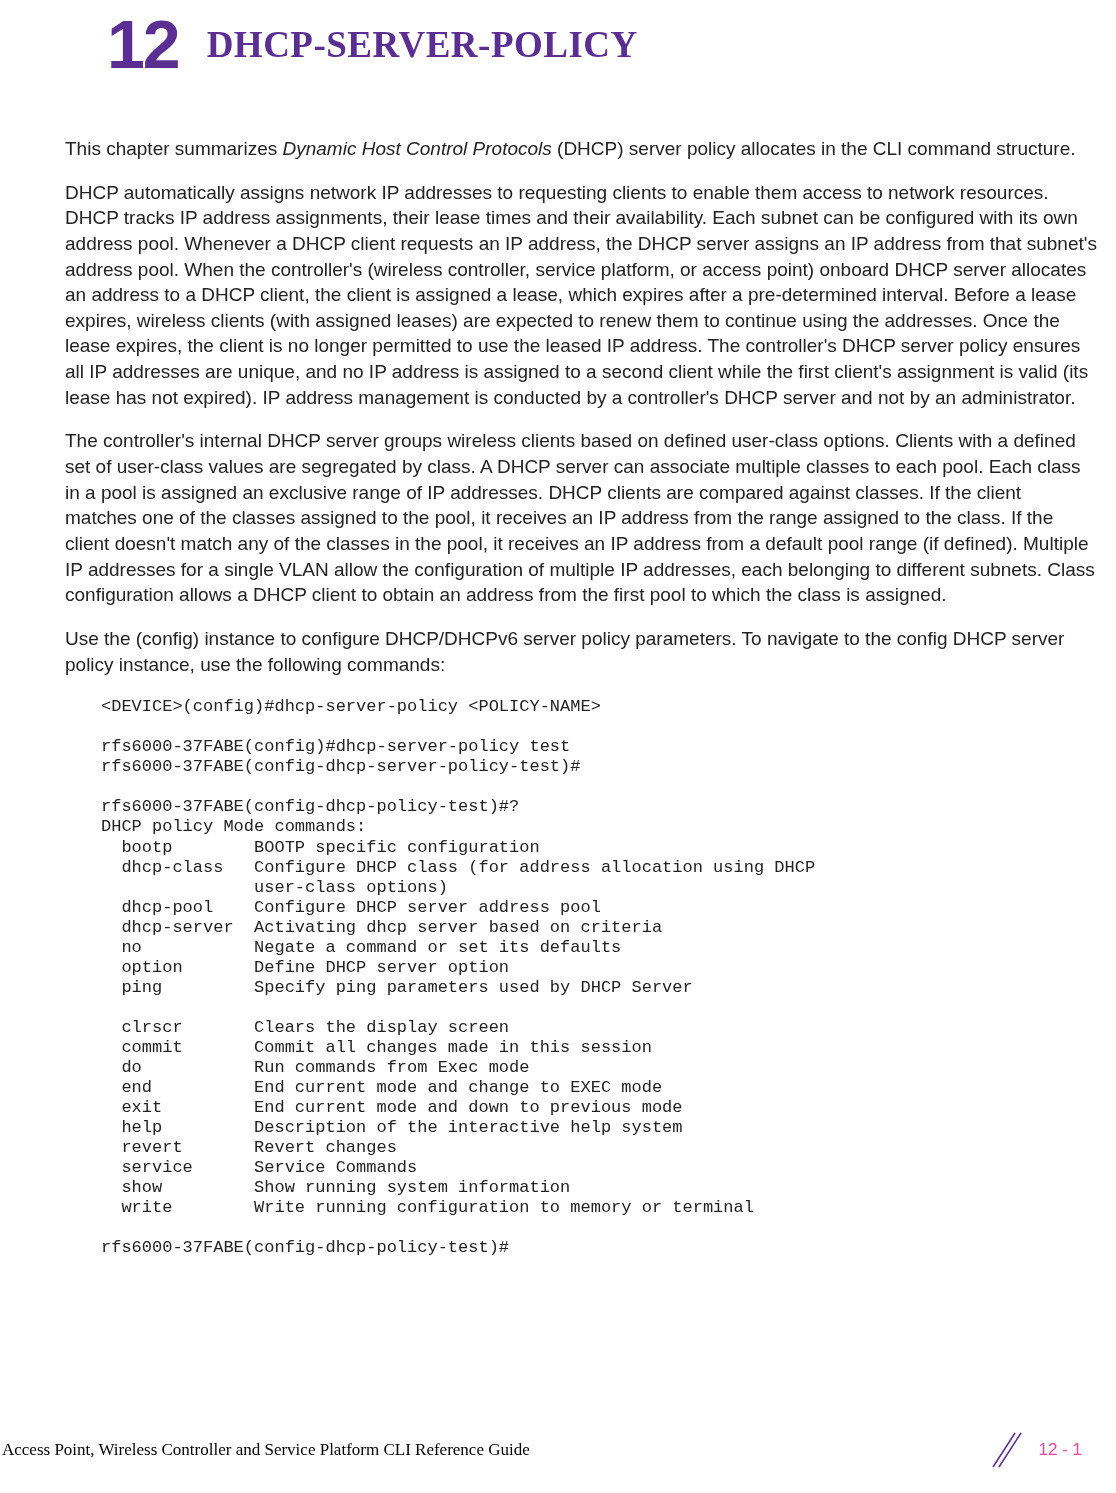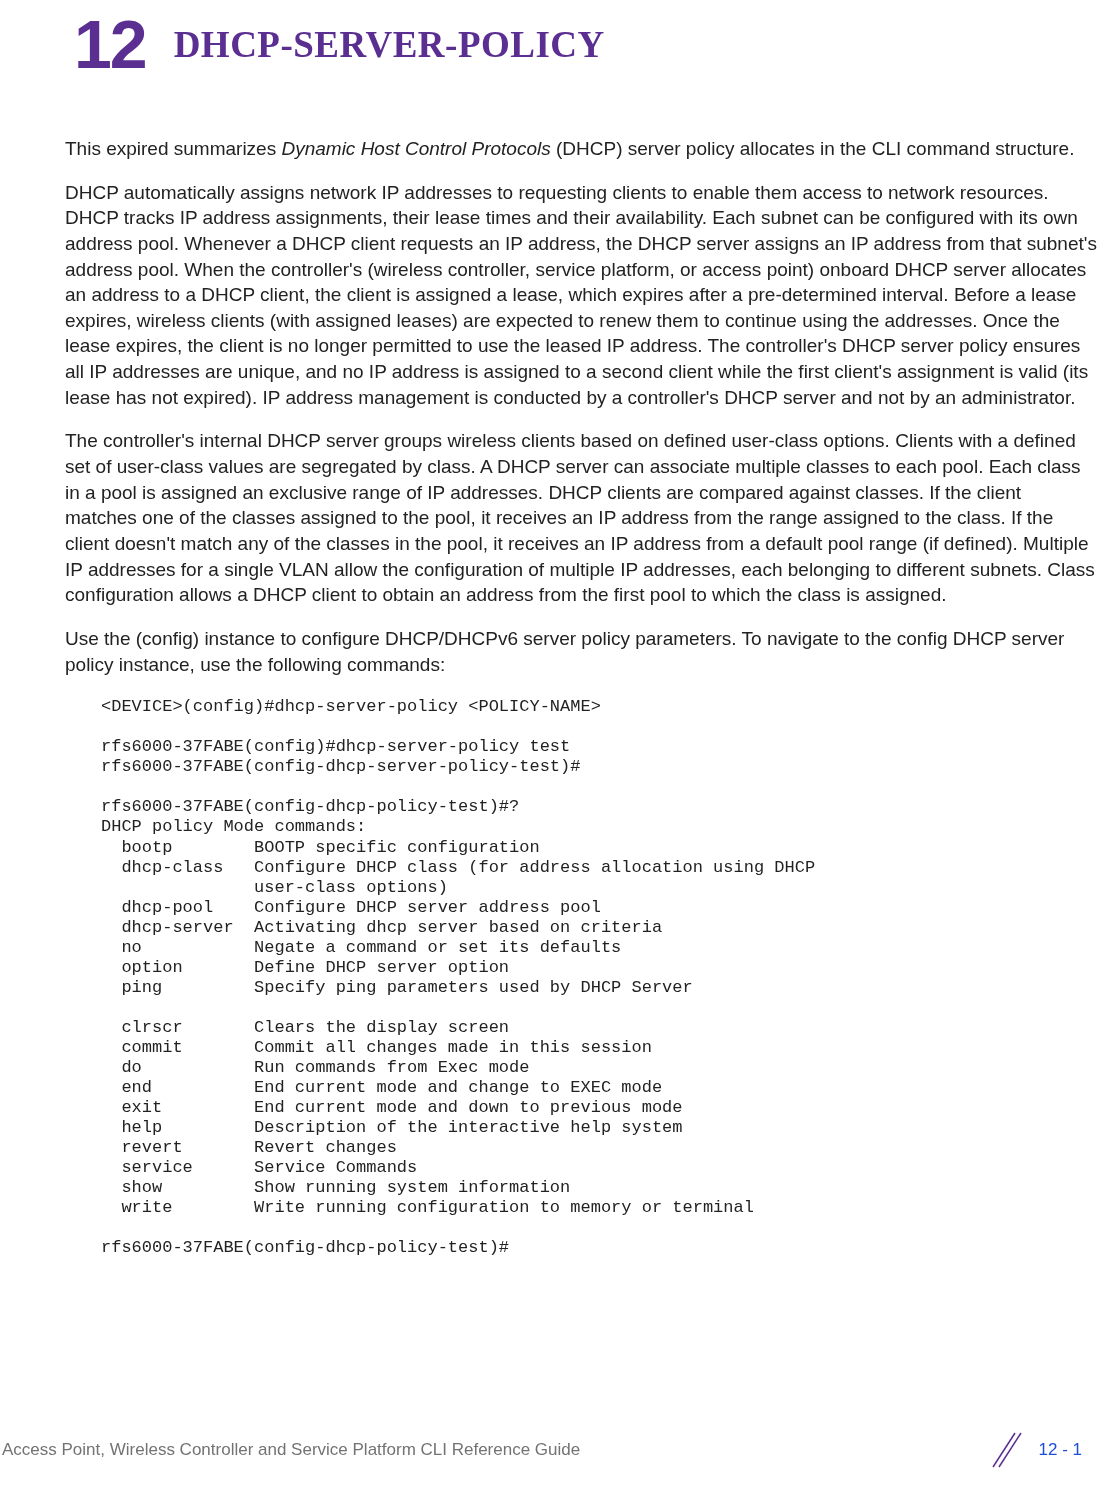--- a/index.html
+++ b/index.html
@@ -12,21 +12,21 @@
     position: relative;
     padding: 0;
   }
   .page {
     padding: 10px 0 0 0;
   }
   .chapter-header {
     display: flex;
     align-items: center;
     gap: 28px;
-    padding-left: 74px;
+    padding-left: 107px;
     margin-bottom: 58px;
   }
   .chapter-number {
     font-size: 68px;
     font-weight: 900;
     color: #5b2e91;
     line-height: 1;
     letter-spacing: -2px;
   }
   .chapter-title {
@@ -60,46 +60,46 @@
     bottom: 22px;
     left: 0;
     width: 100%;
     display: flex;
     align-items: center;
     justify-content: space-between;
     padding: 0 34px 0 2px;
     font-size: 17px;
     color: #666;
   }
-  .footer-left { color: #737373; }
+  .footer-left { color: #000000; font-family: Liberation Serif, serif; }
   .footer-right {
     display: flex;
     align-items: center;
     gap: 14px;
-    color: #1d4ed8;
+    color: #ec4899;
   }
   .slash-icon {
     width: 42px;
     height: 42px;
     display: inline-block;
   }
   .slash-icon svg { width: 100%; height: 100%; }
 </style>
 </head>
 <body>
 
 <div class="page">
   <div class="chapter-header">
     <div class="chapter-number">12</div>
     <div class="chapter-title">DHCP-SERVER-POLICY</div>
   </div>
 
   <div class="content">
     <p class="para">
-      <span>This expired summarizes </span><em>Dynamic Host Control Protocols</em><span> (DHCP) server policy allocates in the CLI command structure.</span>
+      <span>This chapter summarizes </span><em>Dynamic Host Control Protocols</em><span> (DHCP) server policy allocates in the CLI command structure.</span>
     </p>
     <p class="para">DHCP automatically assigns network IP addresses to requesting clients to enable them access to network resources. DHCP tracks IP address assignments, their lease times and their availability. Each subnet can be configured with its own address pool. Whenever a DHCP client requests an IP address, the DHCP server assigns an IP address from that subnet's address pool. When the controller's (wireless controller, service platform, or access point) onboard DHCP server allocates an address to a DHCP client, the client is assigned a lease, which expires after a pre-determined interval. Before a lease expires, wireless clients (with assigned leases) are expected to renew them to continue using the addresses. Once the lease expires, the client is no longer permitted to use the leased IP address. The controller's DHCP server policy ensures all IP addresses are unique, and no IP address is assigned to a second client while the first client's assignment is valid (its lease has not expired). IP address management is conducted by a controller's DHCP server and not by an administrator.</p>
     <p class="para">The controller's internal DHCP server groups wireless clients based on defined user-class options. Clients with a defined set of user-class values are segregated by class. A DHCP server can associate multiple classes to each pool. Each class in a pool is assigned an exclusive range of IP addresses. DHCP clients are compared against classes. If the client matches one of the classes assigned to the pool, it receives an IP address from the range assigned to the class. If the client doesn't match any of the classes in the pool, it receives an IP address from a default pool range (if defined). Multiple IP addresses for a single VLAN allow the configuration of multiple IP addresses, each belonging to different subnets. Class configuration allows a DHCP client to obtain an address from the first pool to which the class is assigned.</p>
     <p class="para" style="margin-bottom:20px;">Use the (config) instance to configure DHCP/DHCPv6 server policy parameters. To navigate to the config DHCP server policy instance, use the following commands:</p>
     <div class="code-block">&lt;DEVICE&gt;(config)#dhcp-server-policy &lt;POLICY-NAME&gt;
 
 rfs6000-37FABE(config)#dhcp-server-policy test
 rfs6000-37FABE(config-dhcp-server-policy-test)#
 
 rfs6000-37FABE(config-dhcp-policy-test)#?

